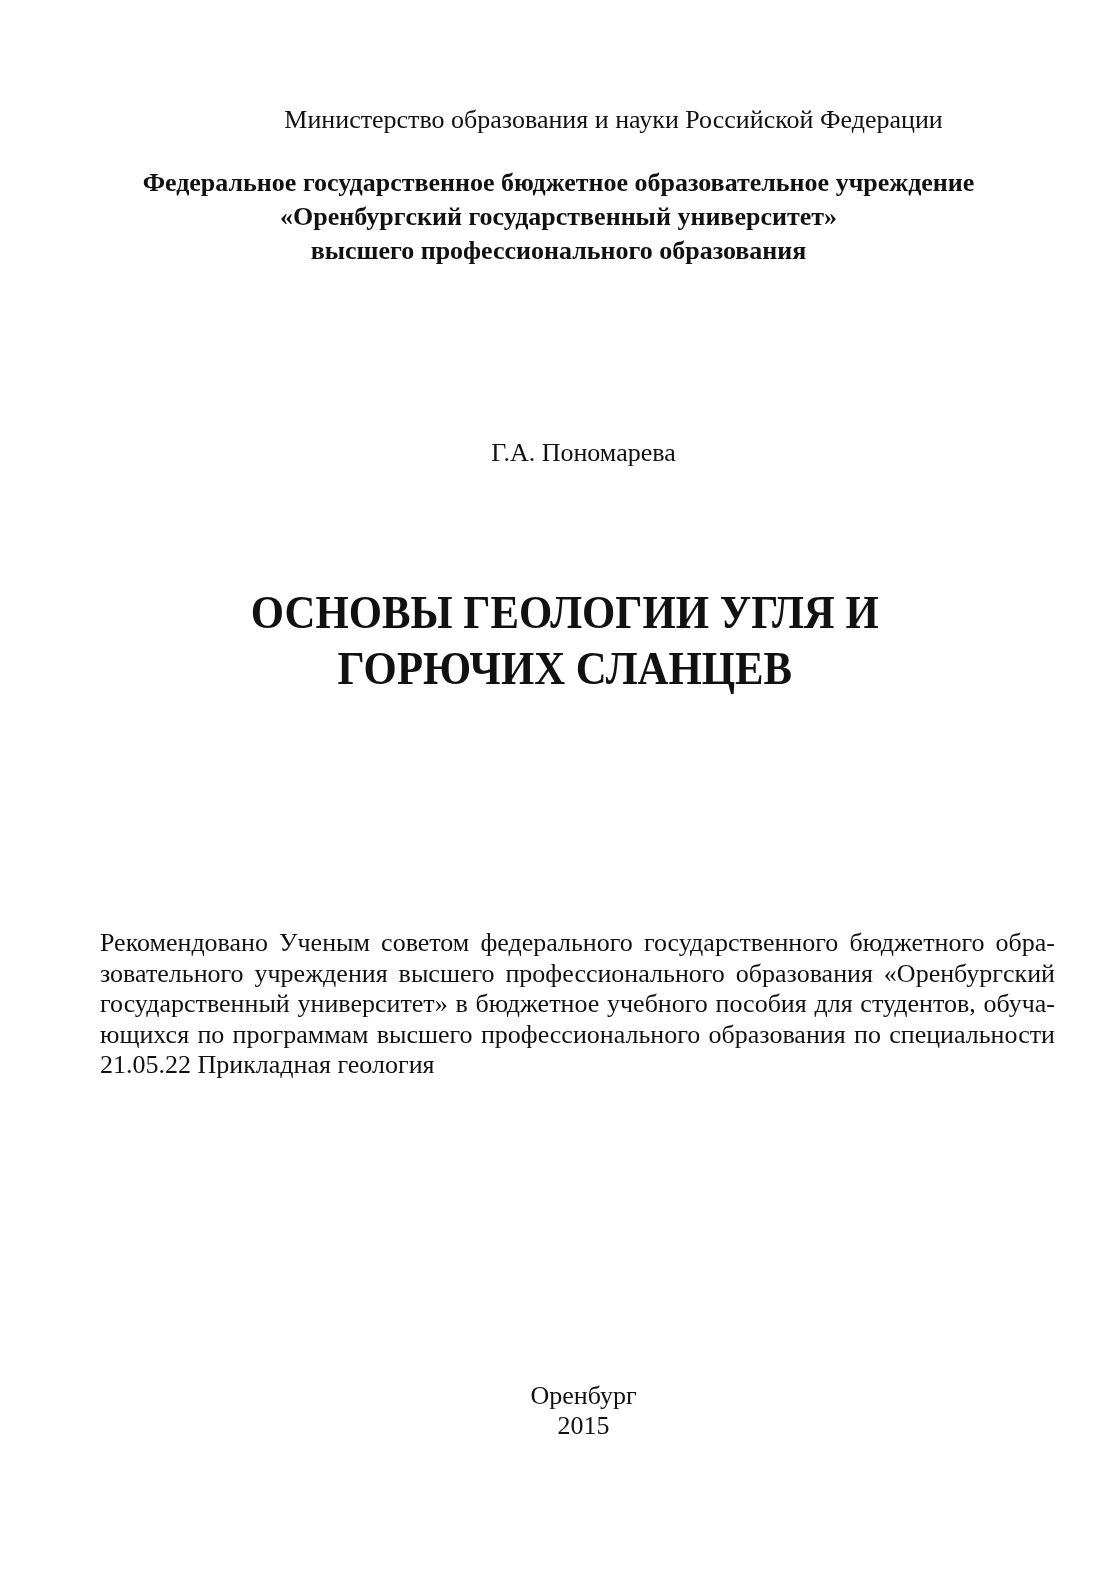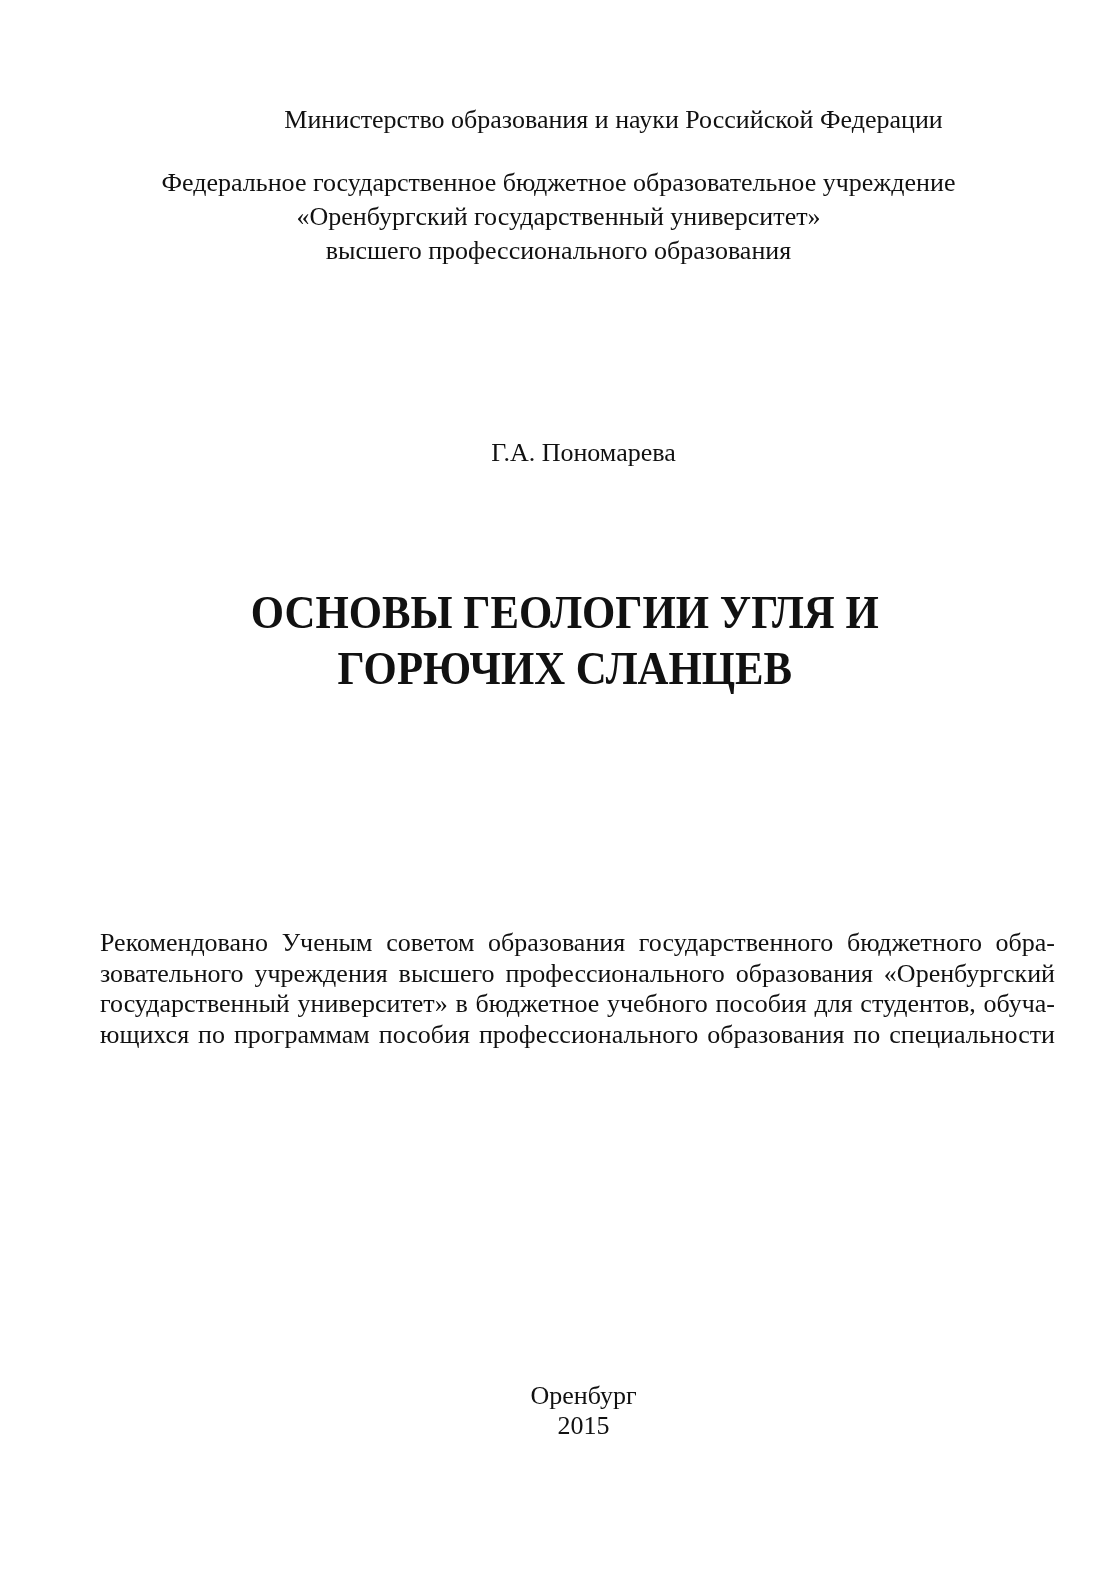--- a/index.html
+++ b/index.html
@@ -3,21 +3,21 @@
 <meta charset="utf-8">
 <style>
   html, body { margin: 0; padding: 0; background: #ffffff; }
   body {
     width: 1117px; height: 1579px; position: relative; overflow: hidden;
     font-family: "Liberation Serif", "DejaVu Serif", serif; color: #111111;
   }
   .line { position: absolute; left: 0; width: 1117px; text-align: center; font-size: 26px; line-height: 34px; white-space: nowrap; }
   .ministry { top: 103px; left: 55px; }
   .inst { top: 166px; }
-  .inst div { height: 34px; }
+  .inst div { height: 34px; font-weight: bold; }
   .author { top: 436px; left: 25px; }
   .title {
     position: absolute; left: 0; width: 1117px; top: 585px; text-align: center;
     font-weight: bold; font-size: 46px; line-height: 56px; letter-spacing: 0px;
     transform: scaleX(0.93); transform-origin: 58% 0;
   }
   .title div { white-space: nowrap; }
   .recommend {
     position: absolute; left: 100px; width: 955px; top: 928px;
     font-size: 26px; line-height: 30.5px; text-align: justify;
@@ -41,22 +41,23 @@
   </div>
 
   <div class="line author">Г.А. Пономарева</div>
 
   <div class="title">
     <div>ОСНОВЫ ГЕОЛОГИИ УГЛЯ И</div>
     <div>ГОРЮЧИХ СЛАНЦЕВ</div>
   </div>
 
   <div class="recommend">
-    <div>Рекомендовано Ученым советом образования государственного бюджетного обра-</div>
+    <div>Рекомендовано Ученым советом федерального государственного бюджетного обра-</div>
     <div>зовательного учреждения высшего профессионального образования «Оренбургский</div>
     <div>государственный университет» в бюджетное учебного пособия для студентов, обуча-</div>
-    <div>ющихся по программам пособия профессионального образования по специальности</div>
+    <div>ющихся по программам высшего профессионального образования по специальности</div>
+    <div class="last">21.05.22 Прикладная геология</div>
   </div>
 
   <div class="line city">Оренбург</div>
   <div class="line year">2015</div>
 
 </div>
 
 </body></html>

